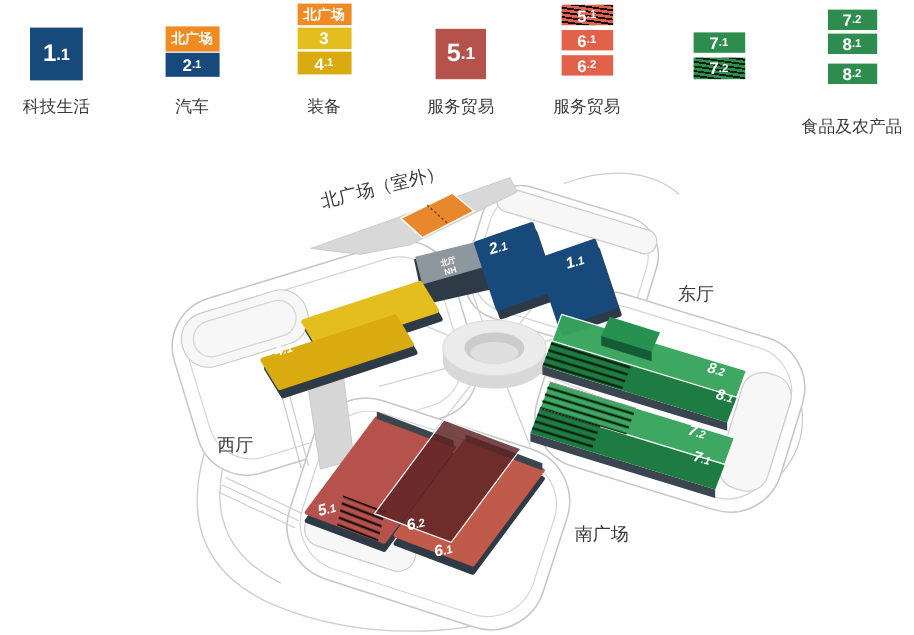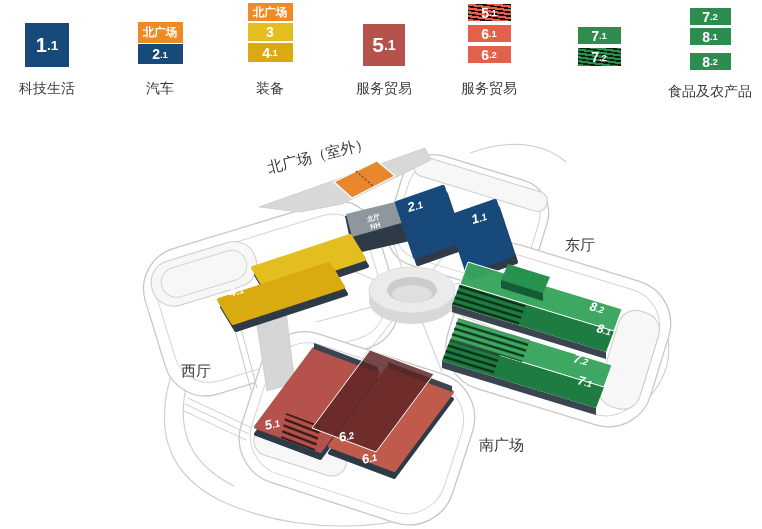--- a/index.html
+++ b/index.html
@@ -124,21 +124,21 @@
           <span class="np-small">.2</span>
         </div>
       <div class="bx bx-sm c-green" style="width:41px;height:17px;margin-top:3px">
           <span class="np-big">8</span>
           <span class="np-small">.1</span>
         </div>
       <div class="bx bx-sm c-green" style="width:41px;height:17px;margin-top:8px">
           <span class="np-big">8</span>
           <span class="np-small">.2</span>
         </div>
-      <div class="lg-label" style="top:83px">食品及农产品</div>
+      <div class="lg-label" style="top:97px">食品及农产品</div>
     </div>
   </div>
 
   <svg class="mapsvg" viewBox="0 0 762 529">
     <defs>
       <pattern id="hRed" width="6" height="6" patternUnits="userSpaceOnUse" patternTransform="rotate(21)">
         <line x1="0" y1="1.5" x2="6" y2="1.5" stroke="#1d0e0e" stroke-width="2"></line>
       </pattern>
       <pattern id="hGreen" width="6" height="6" patternUnits="userSpaceOnUse" patternTransform="rotate(17)">
         <line x1="0" y1="1.5" x2="6" y2="1.5" stroke="#06220f" stroke-width="2"></line>

